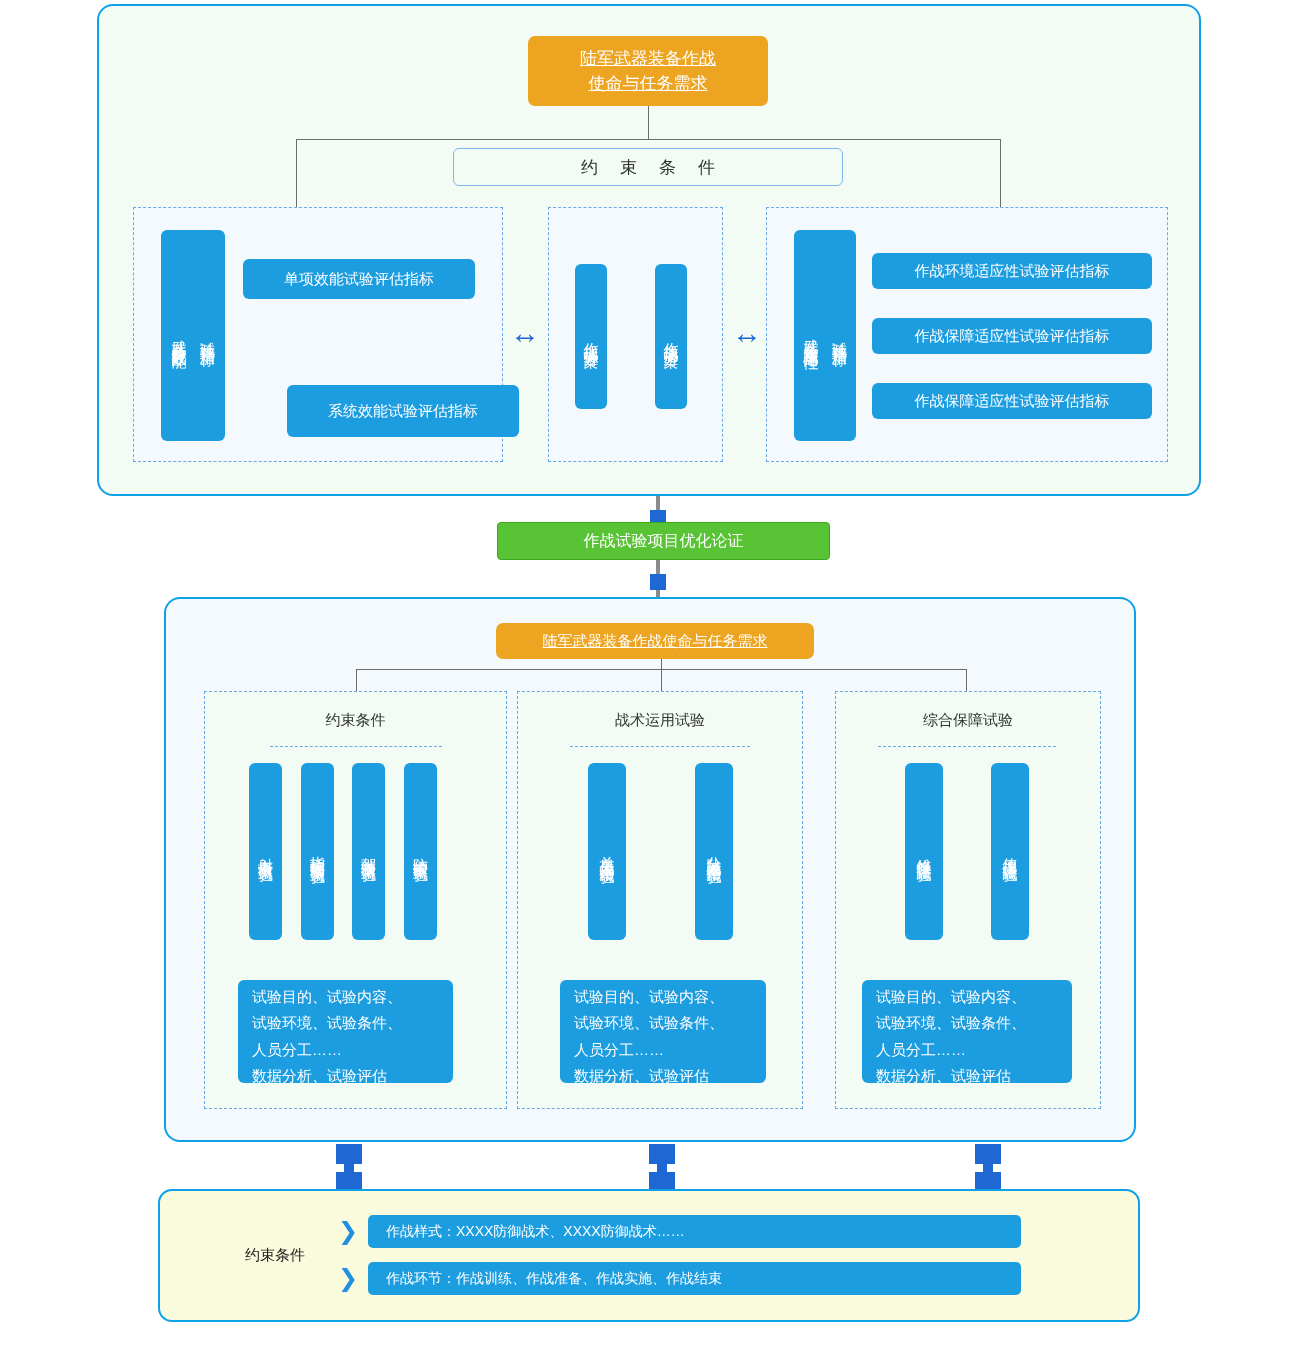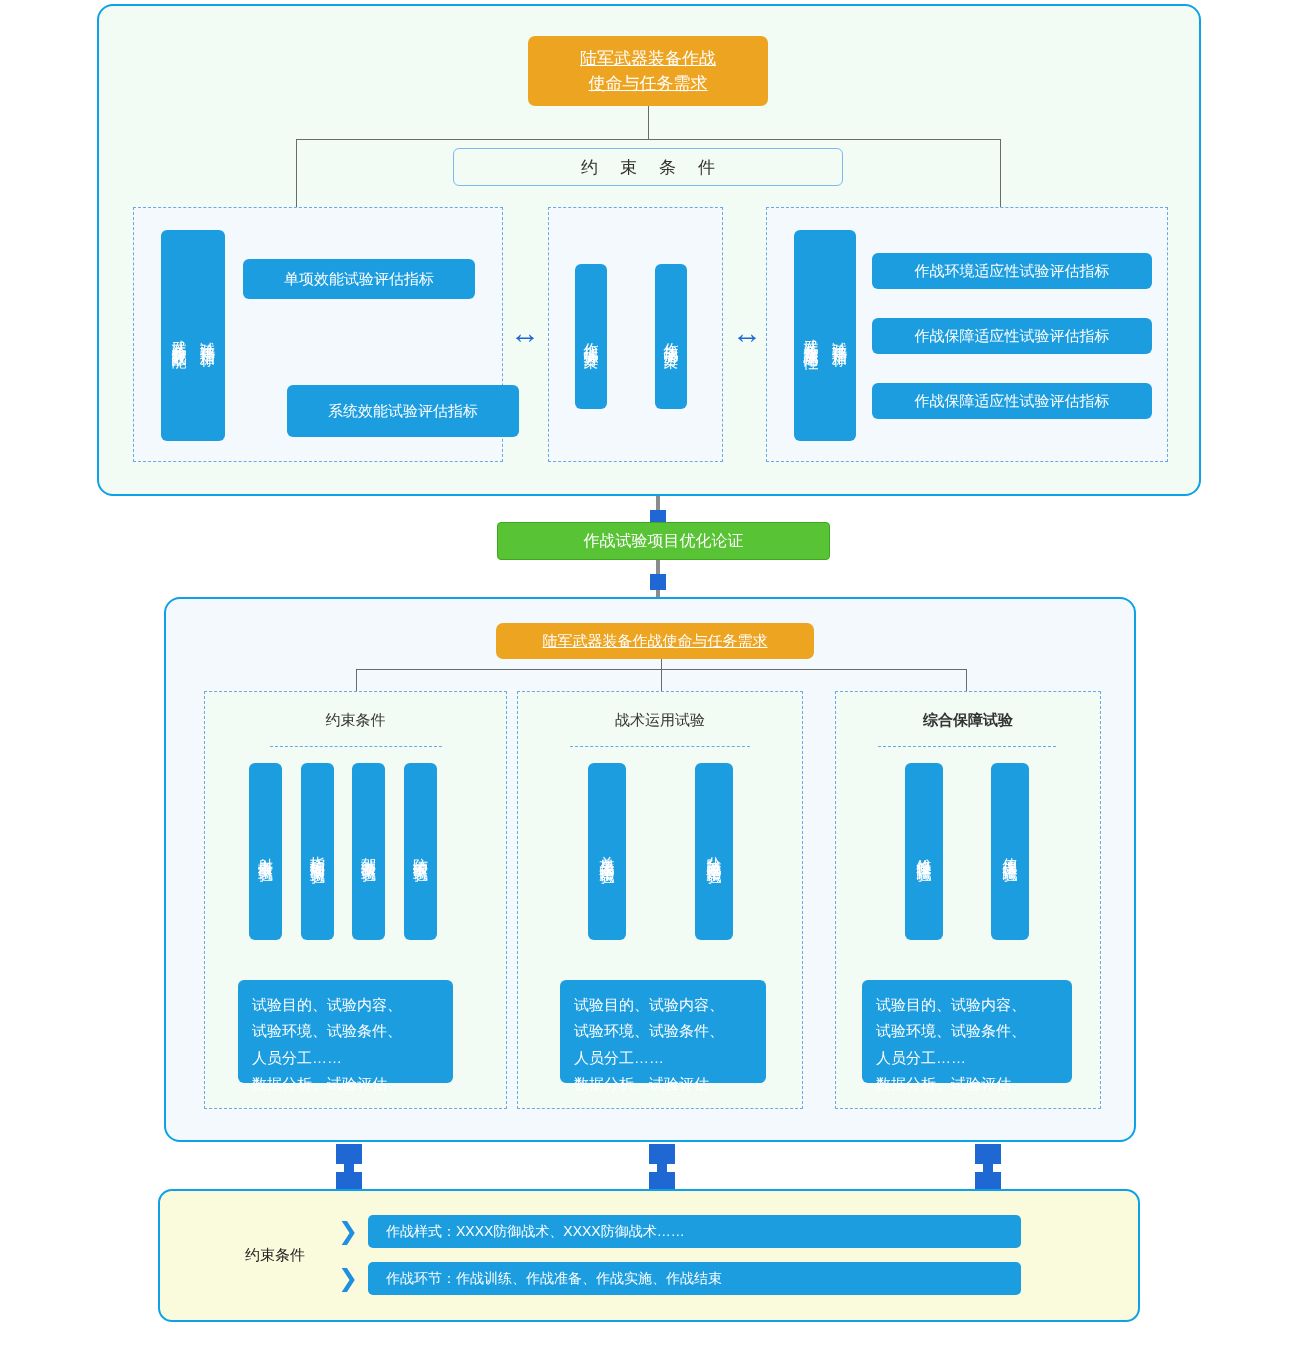--- a/index.html
+++ b/index.html
@@ -142,21 +142,21 @@
     box-sizing:border-box;
   }
 
   
   .descbox{
     background:#1b9de0;
     color:#fff;
     border-radius:6px;
     font-size:15px;
     line-height:1.75;
-    padding:12px 14px;
+    padding:4px 14px;
     white-space:pre-line;
     box-sizing:border-box;
   }
 
   
   .yellow-label{
     font-size:15px;color:#222;
     display:flex;align-items:center;justify-content:center;
   }
   .yellowbar{
@@ -235,21 +235,21 @@
 <div class="abs panel-title" style="left:517px;top:711px;width:286px;">战术运用试验</div>
 <div class="abs panel-divider" style="left:570px;top:746px;width:180px;"></div>
 <div class="abs bluebar vert" style="left:588px;top:763px;width:38px;height:177px;">单车战术运用试验</div>
 <div class="abs bluebar vert" style="left:695px;top:763px;width:38px;height:177px;">分队战术运用试验</div>
 <div class="abs descbox" style="left:560px;top:980px;width:206px;height:103px;">试验目的、试验内容、
 试验环境、试验条件、
 人员分工……
 数据分析、试验评估</div>
 
 <div class="abs dashpanel mint" style="left:835px;top:691px;width:266px;height:418px;"></div>
-<div class="abs panel-title" style="left:835px;top:711px;width:266px;font-weight:bold;">综合保障试验</div>
+<div class="abs panel-title" style="left:835px;top:711px;width:266px;">综合保障试验</div>
 <div class="abs panel-divider" style="left:878px;top:746px;width:178px;"></div>
 <div class="abs bluebar vert" style="left:905px;top:763px;width:38px;height:177px;">维修保障试验</div>
 <div class="abs bluebar vert" style="left:991px;top:763px;width:38px;height:177px;">使用保障试验</div>
 <div class="abs descbox" style="left:862px;top:980px;width:210px;height:103px;">试验目的、试验内容、
 试验环境、试验条件、
 人员分工……
 数据分析、试验评估</div>
 
 <div class="abs ibeam-top" style="left:336px;top:1144px;"></div>
 <div class="abs ibeam-mid" style="left:344px;top:1162px;"></div>

